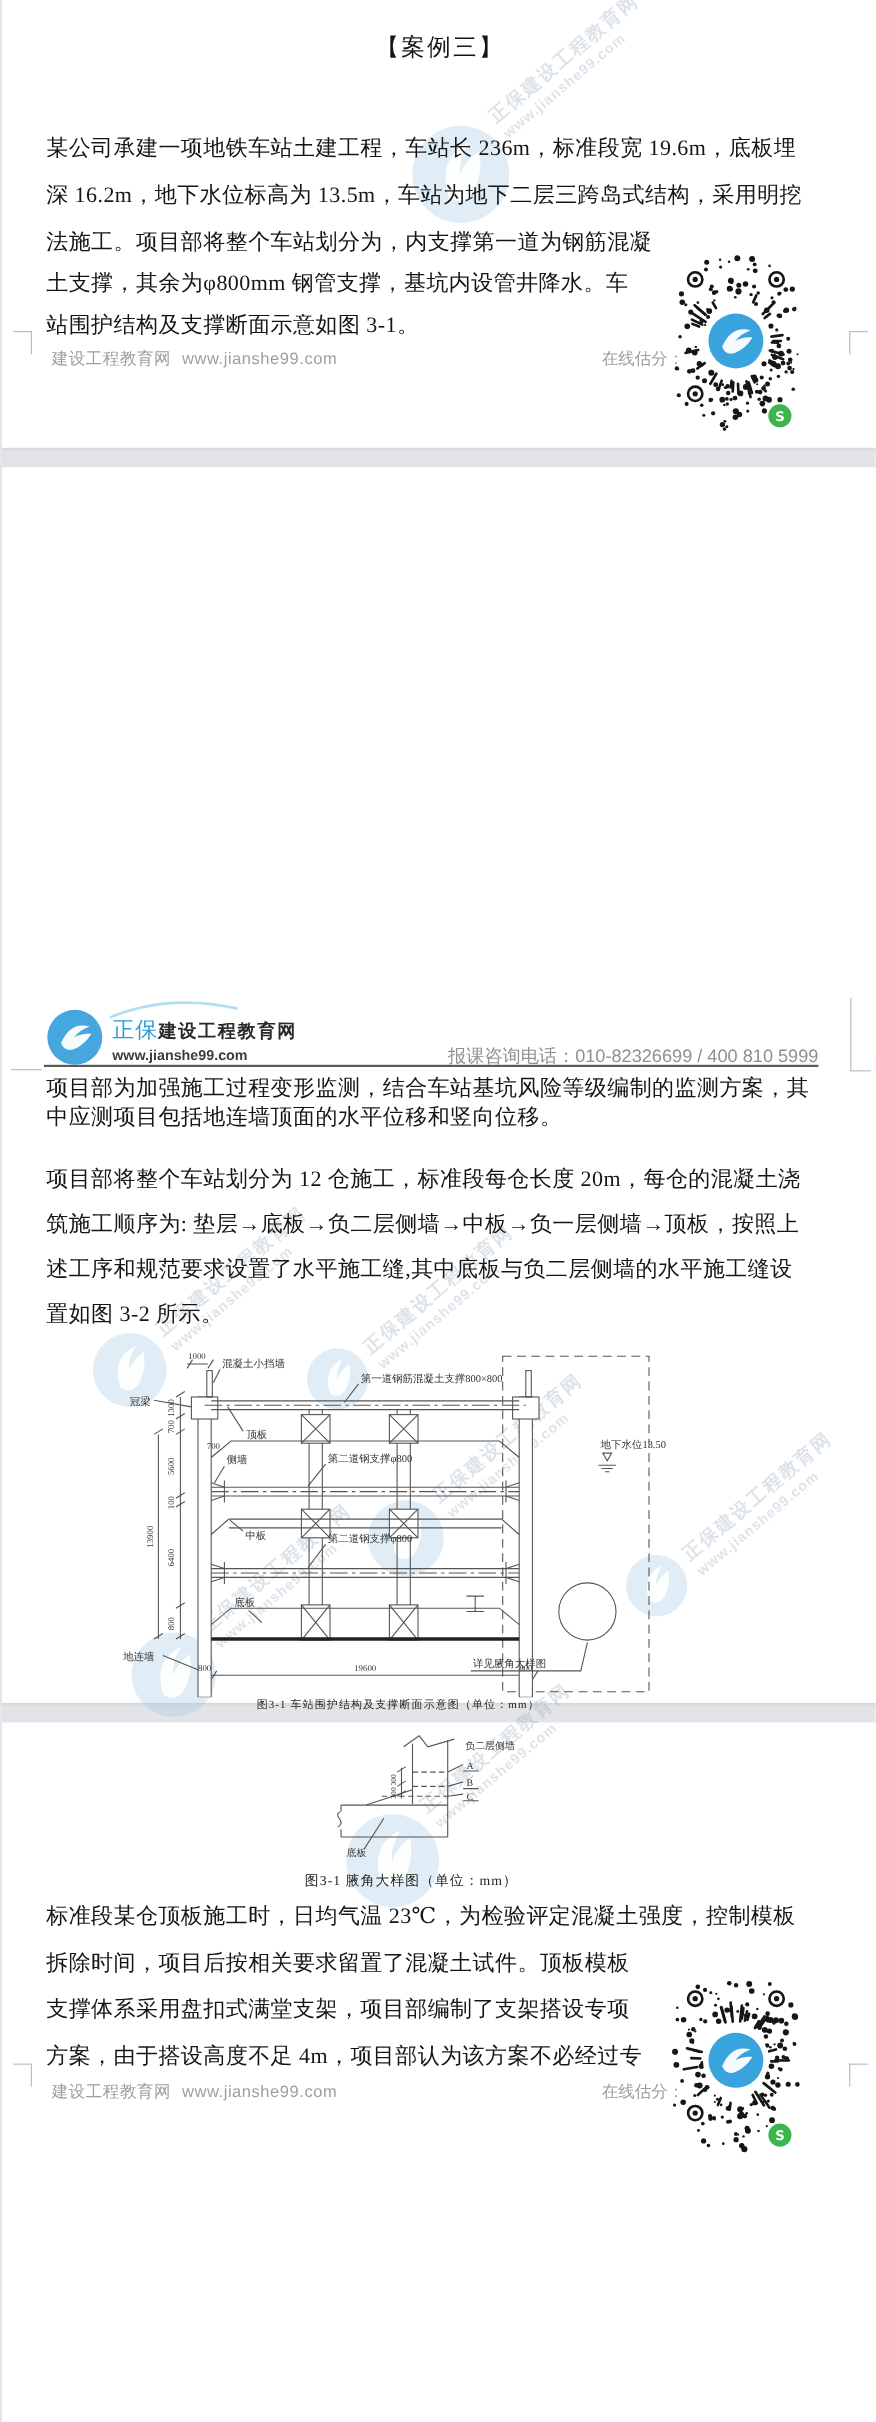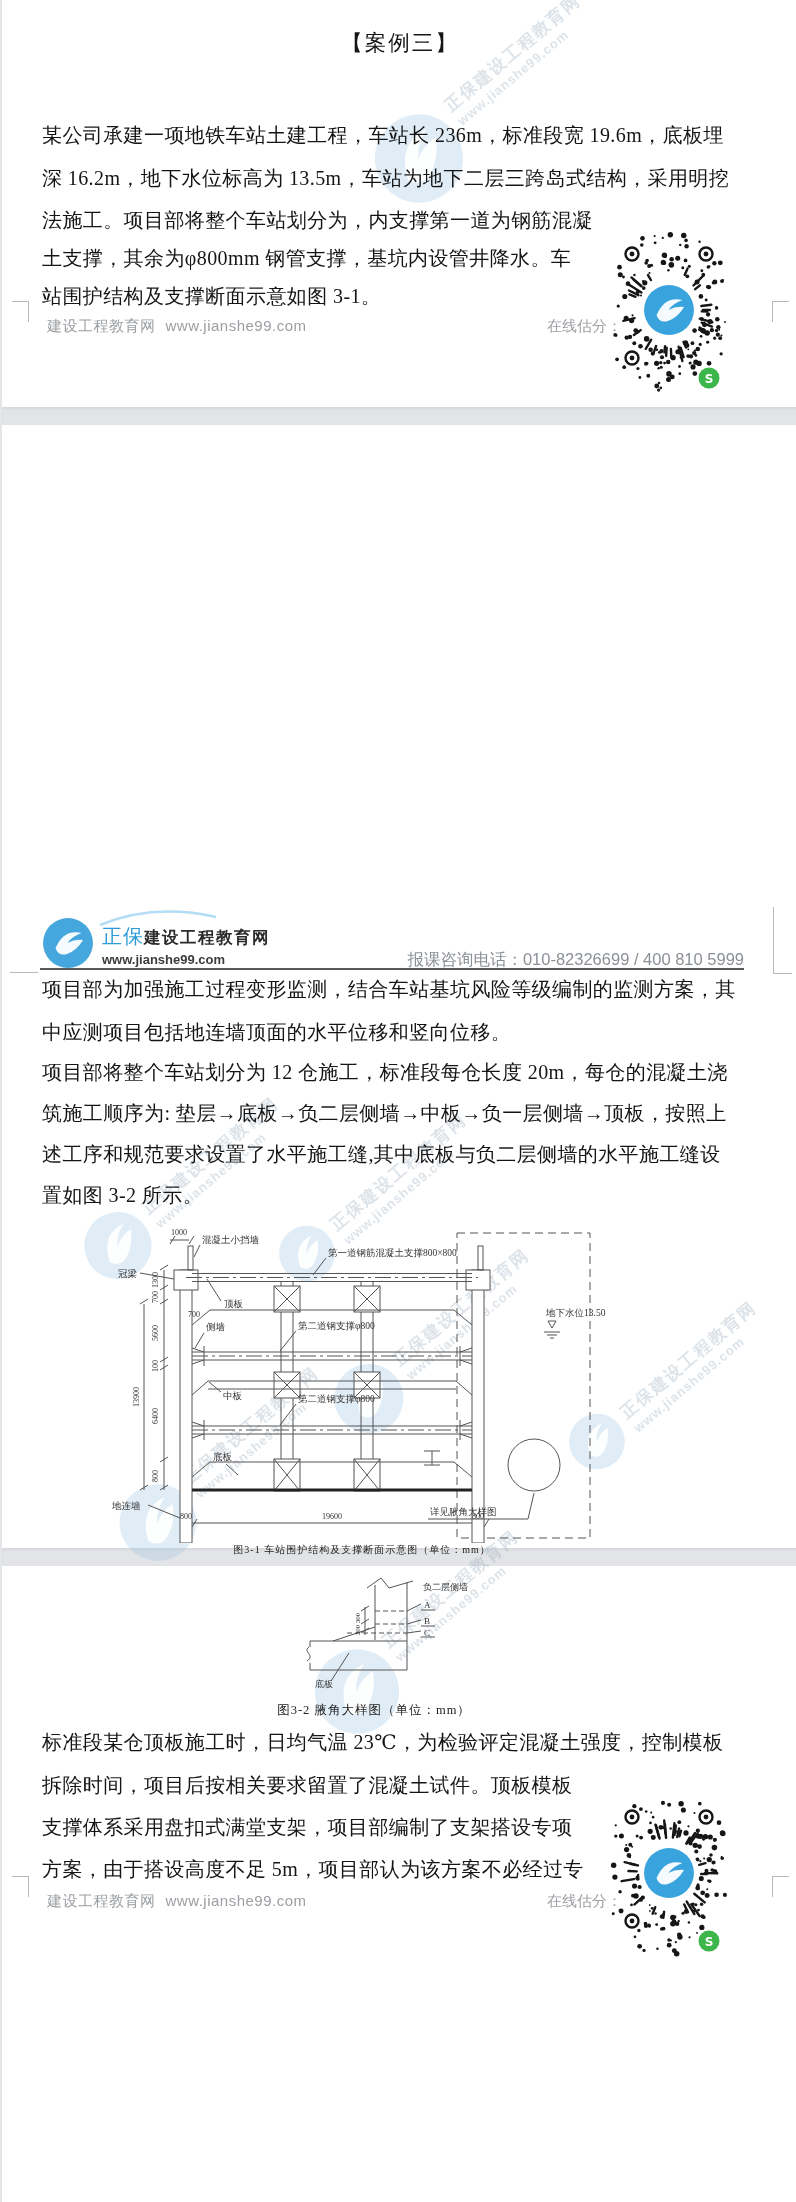--- a/index.html
+++ b/index.html
@@ -342,21 +342,21 @@
         <div><span class="brand-cn">正保</span><span class="brand-rest">建设工程教育网</span></div>
         <div class="brand-url">www.jianshe99.com</div>
       </div>
     </div>
     <div class="phone" style="top:524px">报课咨询电话：010-82326699 / 400 810 5999</div>
     <div class="rule" style="top:543px"></div>
     <div class="mk mk-h" style="left:8px;top:547px"></div>
     <div class="mk mk-v" style="left:771px;top:482px"></div>
 
     <div class="line" style="top:551px">项目部为加强施工过程变形监测，结合车站基坑风险等级编制的监测方案，其</div>
-    <div class="line" style="top:594px">中应测项目包括地连墙顶面的水平位移和竖向位移。</div>
+    <div class="line" style="top:578px">中应测项目包括地连墙顶面的水平位移和竖向位移。</div>
     <div class="line" style="top:634px">项目部将整个车站划分为 12 仓施工，标准段每仓长度 20m，每仓的混凝土浇</div>
     <div class="line" style="top:675px">筑施工顺序为: 垫层→底板→负二层侧墙→中板→负一层侧墙→顶板，按照上</div>
     <div class="line" style="top:716px">述工序和规范要求设置了水平施工缝,其中底板与负二层侧墙的水平施工缝设</div>
     <div class="line" style="top:757px">置如图 3-2 所示。</div>
 
     <svg class="fig" viewBox="0 0 680 330" style="left:108px;top:788px;width:680px;height:330px">
       <g stroke="#555" fill="none" stroke-width="1">
         <rect x="347" y="20" width="133" height="305" stroke-dasharray="8 5"></rect>
 
         <line x1="34" y1="91" x2="34" y2="277"></line>
@@ -491,26 +491,26 @@
         <text x="137" y="35">A</text>
         <text x="137" y="51">B</text>
         <text x="137" y="63">C</text>
         <text x="28" y="114">底板</text>
       </g>
       <g font-size="7" text-anchor="middle">
         <text transform="rotate(-90 73 45)" x="73" y="45">300</text>
         <text transform="rotate(-90 73 57)" x="73" y="57">300</text>
       </g>
     </svg>
-    <div class="figcap" style="left:272px;top:1277px;width:200px;font-size:12.5px">图3-2  腋角大样图（单位：mm）</div>
+    <div class="figcap" style="left:272px;top:1277px;width:200px;font-size:12.5px">图3-1  腋角大样图（单位：mm）</div>
 
     <div class="line" style="top:1304px">标准段某仓顶板施工时，日均气温 23℃，为检验评定混凝土强度，控制模板</div>
     <div class="line" style="top:1347px">拆除时间，项目后按相关要求留置了混凝土试件。顶板模板</div>
     <div class="line" style="top:1389px">支撑体系采用盘扣式满堂支架，项目部编制了支架搭设专项</div>
-    <div class="line" style="top:1431px">方案，由于搭设高度不足 5m，项目部认为该方案不必经过专</div>
+    <div class="line" style="top:1431px">方案，由于搭设高度不足 4m，项目部认为该方案不必经过专</div>
 
     <div class="mk mk-tl" style="left:10px;top:1451px"></div>
     <div class="mk mk-tr" style="left:770px;top:1451px"></div>
 
     <div class="pfooter" style="top:1467px">
       <span class="fl"><span class="site">建设工程教育网</span><span>www.jianshe99.com</span></span>
       <span class="fr">在线估分：</span>
     </div>
 
     <svg class="qr" viewBox="0 0 122 170" style="left:606px;top:1366px">

